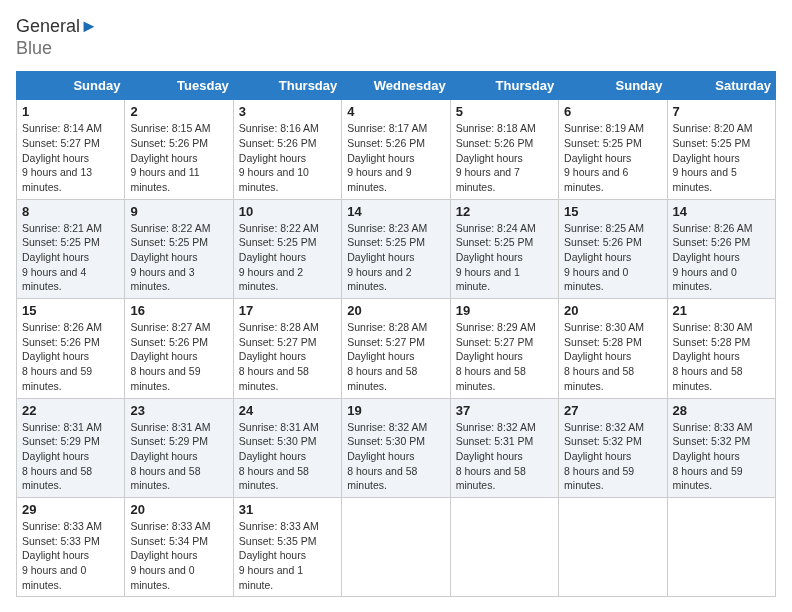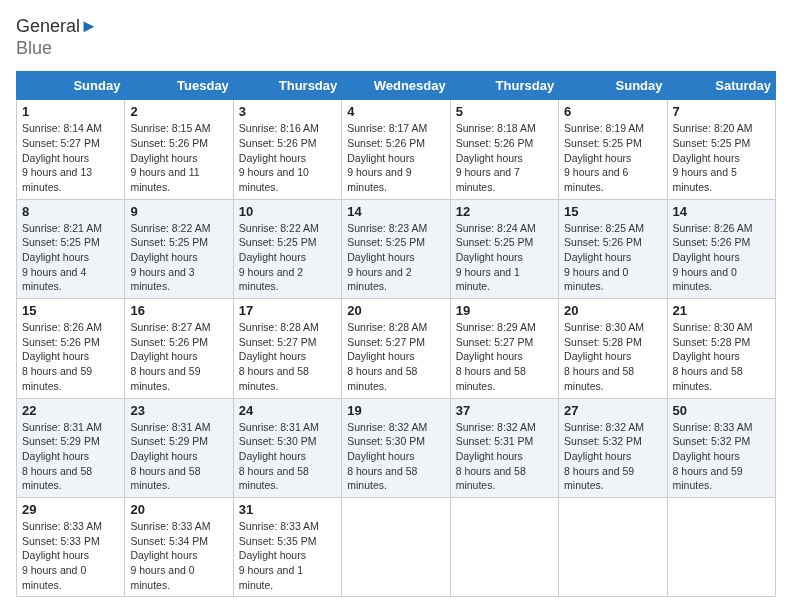--- a/index.html
+++ b/index.html
@@ -158,21 +158,21 @@
         <td><span class="day-num">23</span>
 <span class="day-detail">Sunrise: 8:31 AM<br>Sunset: 5:29 PM<br>Daylight hours<br>8 hours and 58 minutes.</span></td>
         <td><span class="day-num">24</span>
 <span class="day-detail">Sunrise: 8:31 AM<br>Sunset: 5:30 PM<br>Daylight hours<br>8 hours and 58 minutes.</span></td>
         <td><span class="day-num">19</span>
 <span class="day-detail">Sunrise: 8:32 AM<br>Sunset: 5:30 PM<br>Daylight hours<br>8 hours and 58 minutes.</span></td>
         <td><span class="day-num">37</span>
 <span class="day-detail">Sunrise: 8:32 AM<br>Sunset: 5:31 PM<br>Daylight hours<br>8 hours and 58 minutes.</span></td>
         <td><span class="day-num">27</span>
 <span class="day-detail">Sunrise: 8:32 AM<br>Sunset: 5:32 PM<br>Daylight hours<br>8 hours and 59 minutes.</span></td>
-        <td><span class="day-num">50</span>
+        <td><span class="day-num">28</span>
 <span class="day-detail">Sunrise: 8:33 AM<br>Sunset: 5:32 PM<br>Daylight hours<br>8 hours and 59 minutes.</span></td>
       </tr>
       <tr>
         <td><span class="day-num">29</span>
 <span class="day-detail">Sunrise: 8:33 AM<br>Sunset: 5:33 PM<br>Daylight hours<br>9 hours and 0 minutes.</span></td>
         <td><span class="day-num">20</span>
 <span class="day-detail">Sunrise: 8:33 AM<br>Sunset: 5:34 PM<br>Daylight hours<br>9 hours and 0 minutes.</span></td>
         <td><span class="day-num">31</span>
 <span class="day-detail">Sunrise: 8:33 AM<br>Sunset: 5:35 PM<br>Daylight hours<br>9 hours and 1 minute.</span></td>
         <td class="empty-cell"></td>

